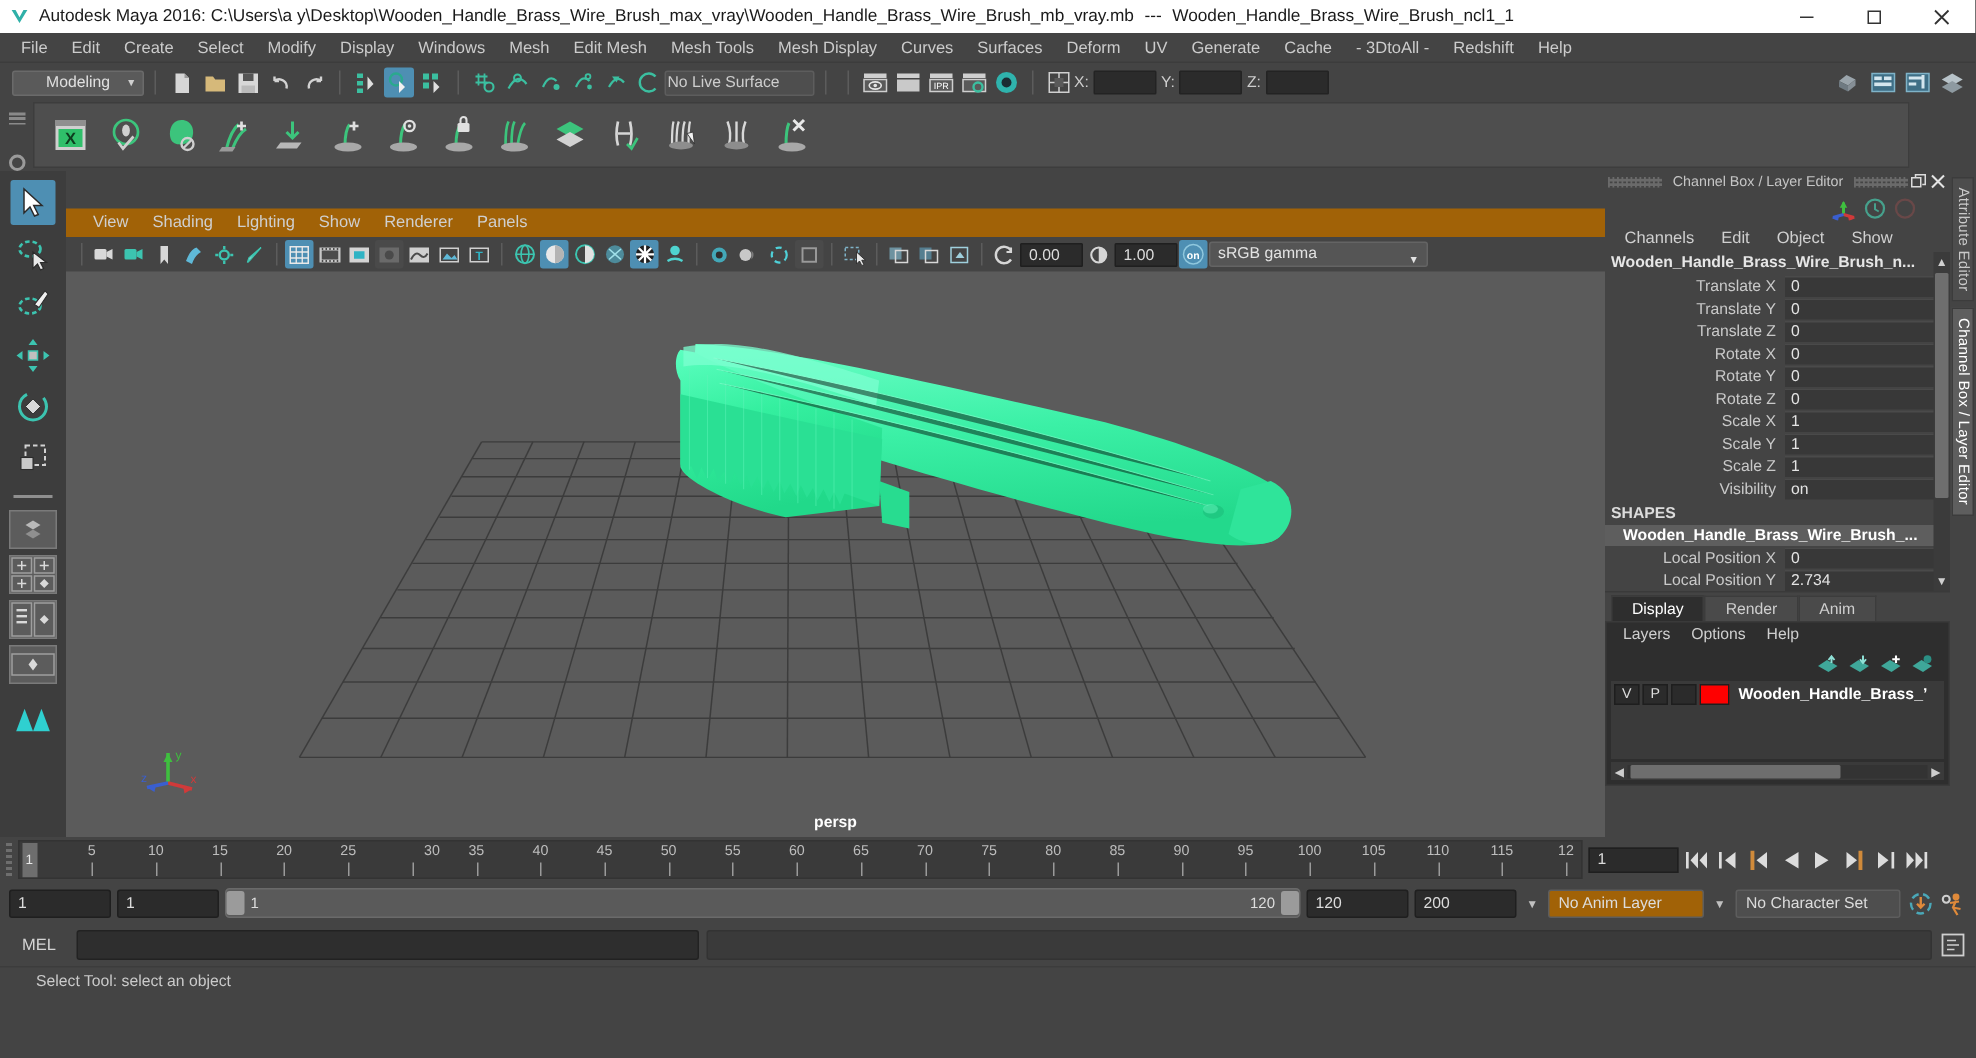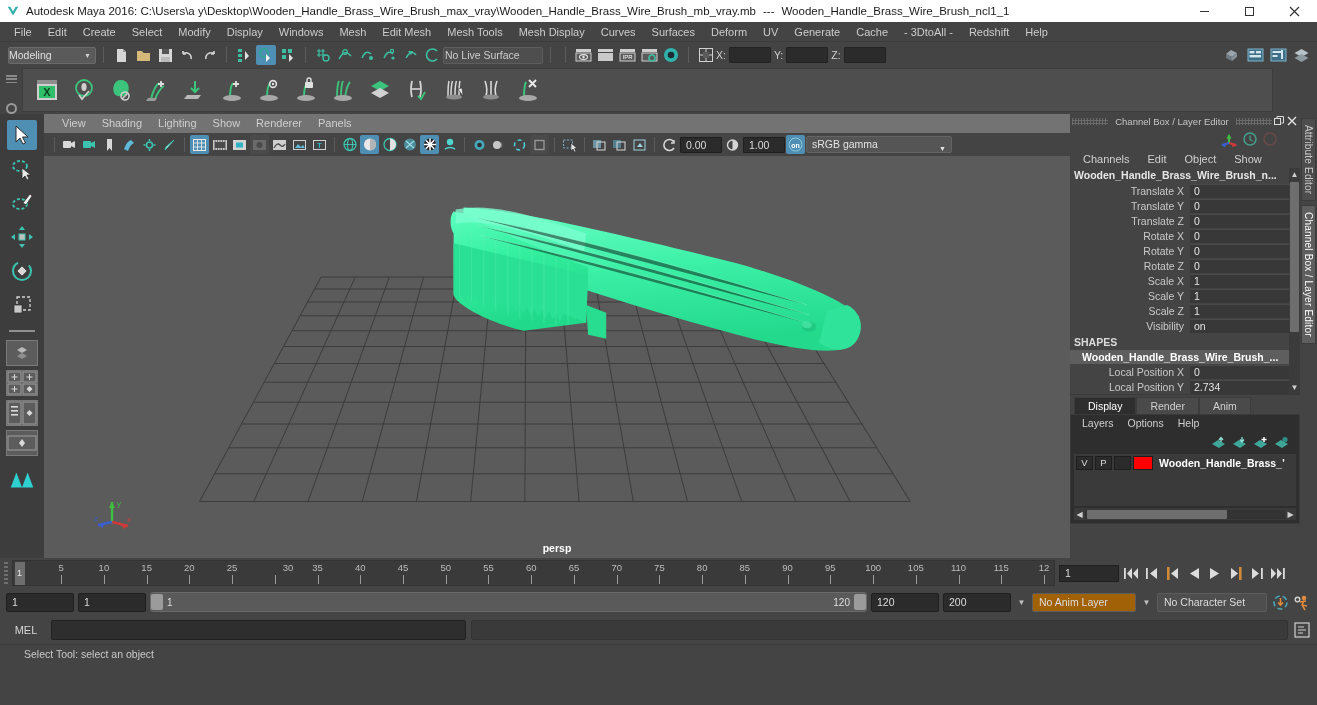--- a/index.html
+++ b/index.html
@@ -14,21 +14,21 @@
   .tb-spacer { flex:1 1 auto; }
   .tb-btns { display:flex; height:22px; }
   .tb-btn { width:45px; height:22px; display:flex; align-items:center; justify-content:center; color:#333; font-size:13px; }
 
   
   .menubar { height:20px; background:#444444; display:flex; align-items:center; padding-left:6px; border-bottom:1px solid #3c3c3c; }
   .menu-item { padding:0 8px; line-height:20px; font-size:11px; color:#cccccc; white-space:nowrap;text-align:center; }
 
   
   .statusline { height:26px; background:#444444; display:flex; align-items:center; padding-left:8px; gap:0; }
-  .mode-select { width:88px; height:17px; background:#5a5a5a; border:1px solid #6a6a6a; border-radius:2px; display:flex; align-items:center; padding:0 0; font-size:10.5px; color:#e0e0e0; position:relative; }
+  .mode-select { width:88px; height:17px; background:#5a5a5a; border:1px solid #6a6a6a; border-radius:2px; display:flex; align-items:center; padding:0 0; font-size:10.5px; color:#e0e0e0; position:relative;justify-content:center; }
   .mode-select .arrow { position:absolute; right:4px; font-size:7px; color:#cfcfcf; }
   .sl-sep { width:1px; height:16px; background:#5c5c5c; margin:0 7px; }
   .sl-grp { display:flex; align-items:center; gap:2px; }
   .ibtn { width:20px; height:20px; display:flex; align-items:center; justify-content:center; border-radius:2px; position:relative; }
   .ibtn.on { background:#4e8fb3; }
   .nolive { width:100px; height:17px; background:#4e4e4e; border:1px solid #5d5d5d; border-radius:2px; line-height:15px; padding-left:1px; font-size:10.5px; color:#cdcdcd; }
   .xyzfield { display:flex; align-items:center; gap:3px; }
   .xyzfield .lbl { font-size:10.5px; color:#cfcfcf; }
   .xyzfield .inp { width:42px; height:16px; background:#2b2b2b; border:1px solid #232323; border-radius:1px; }
   .sl-right { margin-left:auto; display:flex; gap:3px; padding-right:6px; }
@@ -52,21 +52,21 @@
 
   
   .toolbox { width:44px; background:#3d3d3d; display:flex; flex-direction:column; align-items:center; padding-top:6px; }
   .tool { width:30px; height:30px; margin-bottom:4px; display:flex; align-items:center; justify-content:center; border-radius:2px; }
   .tool.sel { background:#4e8fb3; }
   .tb-divider { width:26px; height:2px; background:#8f8f8f; margin:6px 0 8px; }
   .qlayout { width:32px; height:26px; margin-bottom:4px; border:1px solid #7a7a7a; background:#5c5c5c; display:flex; align-items:center; justify-content:center; }
 
   
   .vpcol { flex:1; display:flex; flex-direction:column; background:#444; }
-  .vp-menubar { height:19px; background:#737373; display:flex; align-items:center; padding-left:10px; }
+  .vp-menubar { height:19px; background:#a16207; display:flex; align-items:center; padding-left:10px;margin-top:25px; }
   .vp-menu { padding:0 8px; font-size:11px; color:#cfcfcf; line-height:19px; }
   .vp-toolbar { height:23px; background:#444444; display:flex; align-items:center; padding-left:6px; gap:1px; }
   .vtb { width:19px; height:19px; display:flex; align-items:center; justify-content:center; border-radius:2px; }
   .vtb.on { background:#4e8fb3; }
   .vtb.dim { background:#4a4a4a; }
   .vsep { width:1px; height:15px; background:#5c5c5c; margin:0 4px; }
   .numfield { width:42px; height:16px; background:#2b2b2b; border:1px solid #1f1f1f; border-radius:1px; color:#dcdcdc; font-size:10.5px; line-height:15px; text-align:left; padding-left:5px; }
   .gammasel { width:146px; height:17px; background:#555555; border:1px solid #646464; border-radius:2px; font-size:10.5px; color:#e3e3e3; line-height:15px; padding-left:5px; position:relative; }
   .gammasel .arw { position:absolute; right:5px; top:4px; font-size:7px; }
 

